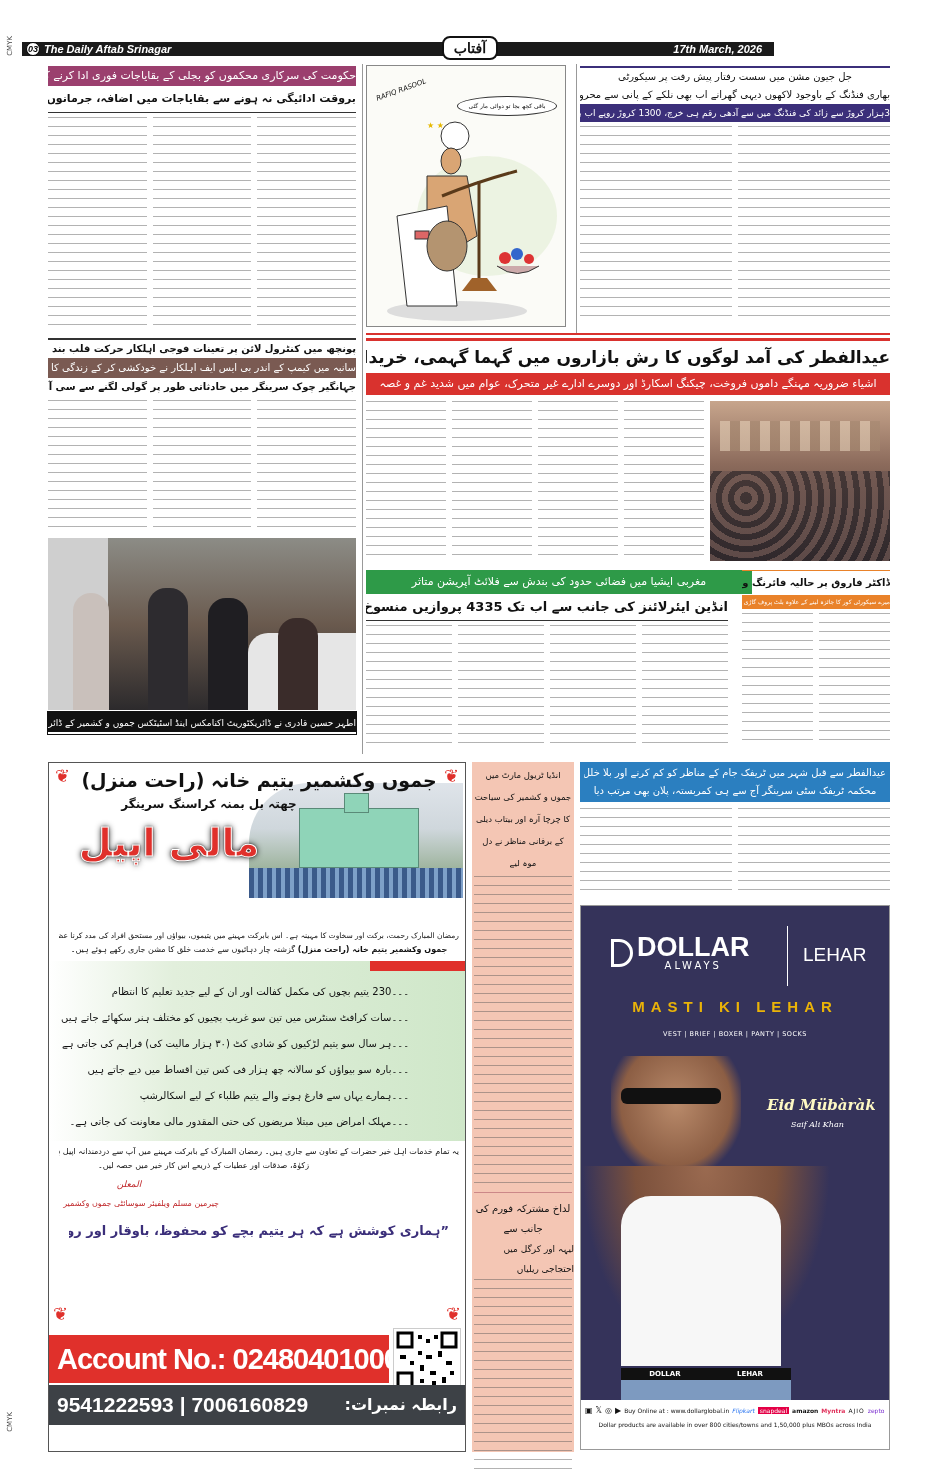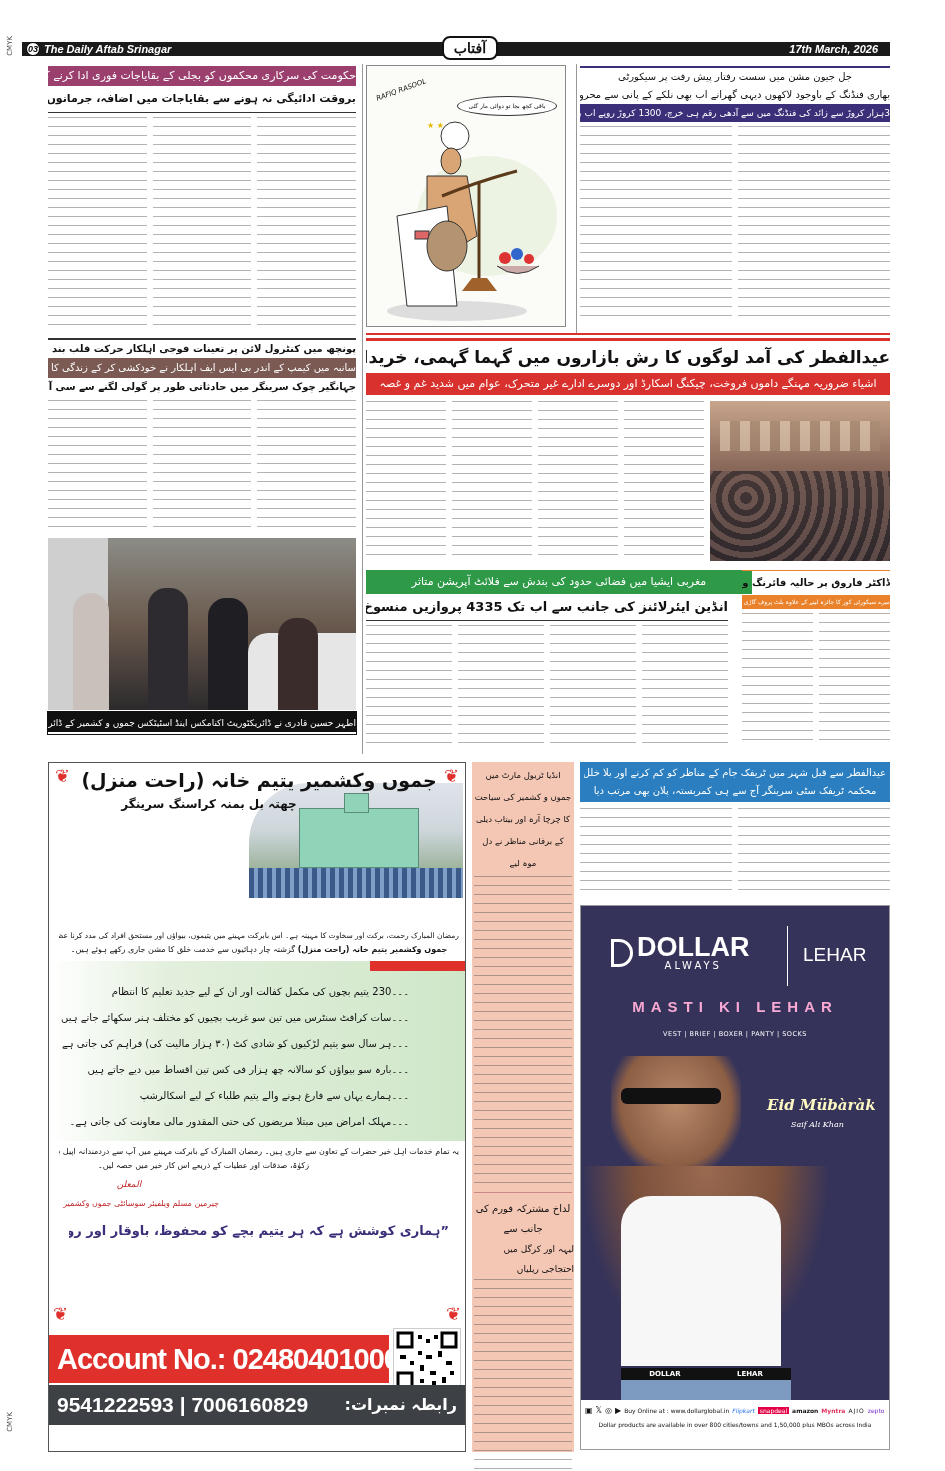--- a/index.html
+++ b/index.html
@@ -1,19 +1,19 @@
 <!DOCTYPE html>
 <html><head>
 <meta charset="utf-8">
 <style>
   *{box-sizing:border-box;margin:0;padding:0}
   body{width:945px;height:1471px;background:#fff;font-family:"DejaVu Sans",sans-serif;position:relative;overflow:hidden;color:#111}
   .abs{position:absolute}
   .cmyk{position:absolute;left:6px;font-size:7px;color:#444;writing-mode:vertical-rl;transform:rotate(180deg)}
-  .masthead{position:absolute;left:22px;top:42px;width:868px;height:14px;background:#1a1a1a;color:#fff;display:flex;align-items:center;justify-content:space-between;padding:0 12px 0 4px;font-family:"Liberation Sans",sans-serif;font-style:italic;font-weight:bold;font-size:11px}
+  .masthead{position:absolute;left:22px;top:42px;width:752px;height:14px;background:#1a1a1a;color:#fff;display:flex;align-items:center;justify-content:space-between;padding:0 12px 0 4px;font-family:"Liberation Sans",sans-serif;font-style:italic;font-weight:bold;font-size:11px}
   .pgnum{display:inline-flex;width:14px;height:14px;border-radius:50%;background:#fff;color:#000;align-items:center;justify-content:center;font-size:9px;margin-right:4px;border:1px solid #000}
   .logo{position:absolute;left:442px;top:36px;width:56px;height:24px;border:2px solid #111;border-radius:8px;background:#fff;font-family:"DejaVu Serif",serif;font-size:14px;text-align:center;line-height:20px;font-weight:bold}
   .urdu{direction:rtl;font-family:"DejaVu Sans",sans-serif}
   .hband{color:#fff;text-align:center;font-size:11px;line-height:20px;height:20px;overflow:hidden;white-space:nowrap}
   .htitle{text-align:center;font-size:12px;line-height:18px;white-space:nowrap;overflow:hidden;font-weight:bold}
   .cols{display:flex;gap:6px;direction:rtl}
   .col{flex:1;font-size:6px;line-height:9px;color:#333;text-align:justify;overflow:hidden}
   .filler{background:repeating-linear-gradient(to bottom,#555 0 1px,transparent 1px 9px);opacity:.45;height:100%}
   .rule{position:absolute;background:#222}
   .photo{overflow:hidden}
@@ -179,20 +179,21 @@
   <span class="abs" style="left:6px;top:2px;color:#e0302b;font-size:18px">❦</span>
   <span class="abs" style="right:6px;top:2px;color:#e0302b;font-size:18px">❦</span>
 
   <div class="abs photo" style="left:200px;top:20px;width:214px;height:115px;background:linear-gradient(180deg,#dfe4ea 0%,#cfd7dc 40%,#7a9a70 100%);border-radius:60px 0 0 0">
     <div class="abs" style="left:50px;top:25px;width:120px;height:60px;background:#8fd4b8;border:1px solid #5a8a78"></div>
     <div class="abs" style="left:95px;top:10px;width:25px;height:20px;background:#8fd4b8;border:1px solid #5a8a78"></div>
     <div class="abs" style="left:0;top:85px;width:214px;height:30px;background:repeating-linear-gradient(90deg,#3b5a8a 0 5px,#7ea0c8 5px 9px)"></div>
   </div>
   <div class="abs urdu" style="left:10px;top:6px;width:400px;text-align:center;font-size:19px;font-weight:bold">جموں وکشمیر یتیم خانہ (راحت منزل)</div>
   <div class="abs urdu" style="left:10px;top:34px;width:300px;text-align:center;font-size:12px;font-weight:bold">چھتہ بل بمنہ کراسنگ سرینگر</div>
+  <div class="abs urdu" style="left:20px;top:58px;width:200px;text-align:center;font-size:38px;font-weight:bold;color:#e0302b;-webkit-text-stroke:1px #fff;text-shadow:0 0 6px #000,0 0 2px #000">مالی اپیل</div>
   <div class="abs urdu" style="left:10px;top:168px;width:400px;text-align:center;font-size:7.5px;white-space:nowrap;overflow:hidden">رمضان المبارک رحمت، برکت اور سخاوت کا مہینہ ہے۔ اس بابرکت مہینے میں یتیموں، بیواؤں اور مستحق افراد کی مدد کرنا عظیم نیکی ہے</div>
   <div class="abs urdu" style="left:10px;top:182px;width:400px;text-align:center;font-size:8px;white-space:nowrap;overflow:hidden">
     <b>جموں وکشمیر یتیم خانہ (راحت منزل)</b>
     <span>گزشتہ چار دہائیوں سے خدمت خلق کا مشن جاری رکھے ہوئے ہیں۔</span>
   </div>
 
   <div class="abs" style="left:0;top:198px;width:416px;height:180px;background:linear-gradient(90deg,#fff 0%,#e2efdc 30%,#cfe7c9 100%)">
     <div class="abs" style="right:0;top:0;width:95px;height:10px;background:#e0302b"></div>
     <div class="abs urdu" id="services-list" style="left:20px;top:18px;width:340px">
       <div style="font-size:10px;line-height:26px;white-space:nowrap">۔۔۔230 یتیم بچوں کی مکمل کفالت اور ان کے لیے جدید تعلیم کا انتظام</div>
@@ -285,21 +286,21 @@
 
   <div class="abs" style="left:30px;top:28px;display:flex;align-items:center;color:#fff">
     <span style="display:inline-block;width:22px;height:28px;border:3px solid #fff;border-radius:0 14px 14px 0;margin-right:4px"></span>
     <div>
       <div style="font-family:'Liberation Sans',sans-serif;font-weight:bold;font-size:27px;line-height:26px">DOLLAR</div>
       <div style="font-size:10px;letter-spacing:3px;text-align:center">ALWAYS</div>
     </div>
   </div>
   <div class="abs" style="left:206px;top:20px;width:1px;height:60px;background:#fff"></div>
   <div class="abs" style="left:222px;top:38px;color:#fff;font-family:'Liberation Sans',sans-serif;font-size:19px">LEHAR</div>
-  <div class="abs" style="left:0;top:92px;width:308px;text-align:center;color:#f9a8d4;font-family:'Liberation Sans',sans-serif;font-weight:bold;font-size:15px;letter-spacing:6px">MASTI KI LEHAR</div>
+  <div class="abs" style="left:0;top:92px;width:308px;text-align:center;color:#eab308;font-family:'Liberation Sans',sans-serif;font-weight:bold;font-size:15px;letter-spacing:6px">MASTI KI LEHAR</div>
   <div class="abs" id="products" style="left:0;top:124px;width:308px;text-align:center;color:#fff;font-size:6.5px;letter-spacing:.5px"><span>VEST</span><span> | </span><span>BRIEF</span><span> | </span><span>BOXER</span><span> | </span><span>PANTY</span><span> | </span><span>SOCKS</span></div>
 
   <div class="abs" style="left:30px;top:150px;width:130px;height:120px;background:radial-gradient(ellipse at 50% 40%,#b98a6a 0%,#8c5e44 60%,#35335a 75%)"></div>
   <div class="abs" style="left:40px;top:182px;width:100px;height:16px;background:#111;border-radius:6px"></div>
   <div class="abs" style="left:0;top:260px;width:250px;height:200px;background:radial-gradient(ellipse at 50% 0%,#9a6a50 0%,#7c513c 40%,transparent 70%)"></div>
   <div class="abs" style="left:40px;top:290px;width:160px;height:170px;background:#f7f7f7;border-radius:30px 30px 0 0"></div>
   <div class="abs" style="left:40px;top:462px;width:170px;height:12px;background:#111;color:#fff;font-size:7px;font-weight:bold;display:flex;justify-content:space-around;line-height:12px">
     <span>DOLLAR</span>
     <span>LEHAR</span>
   </div>

